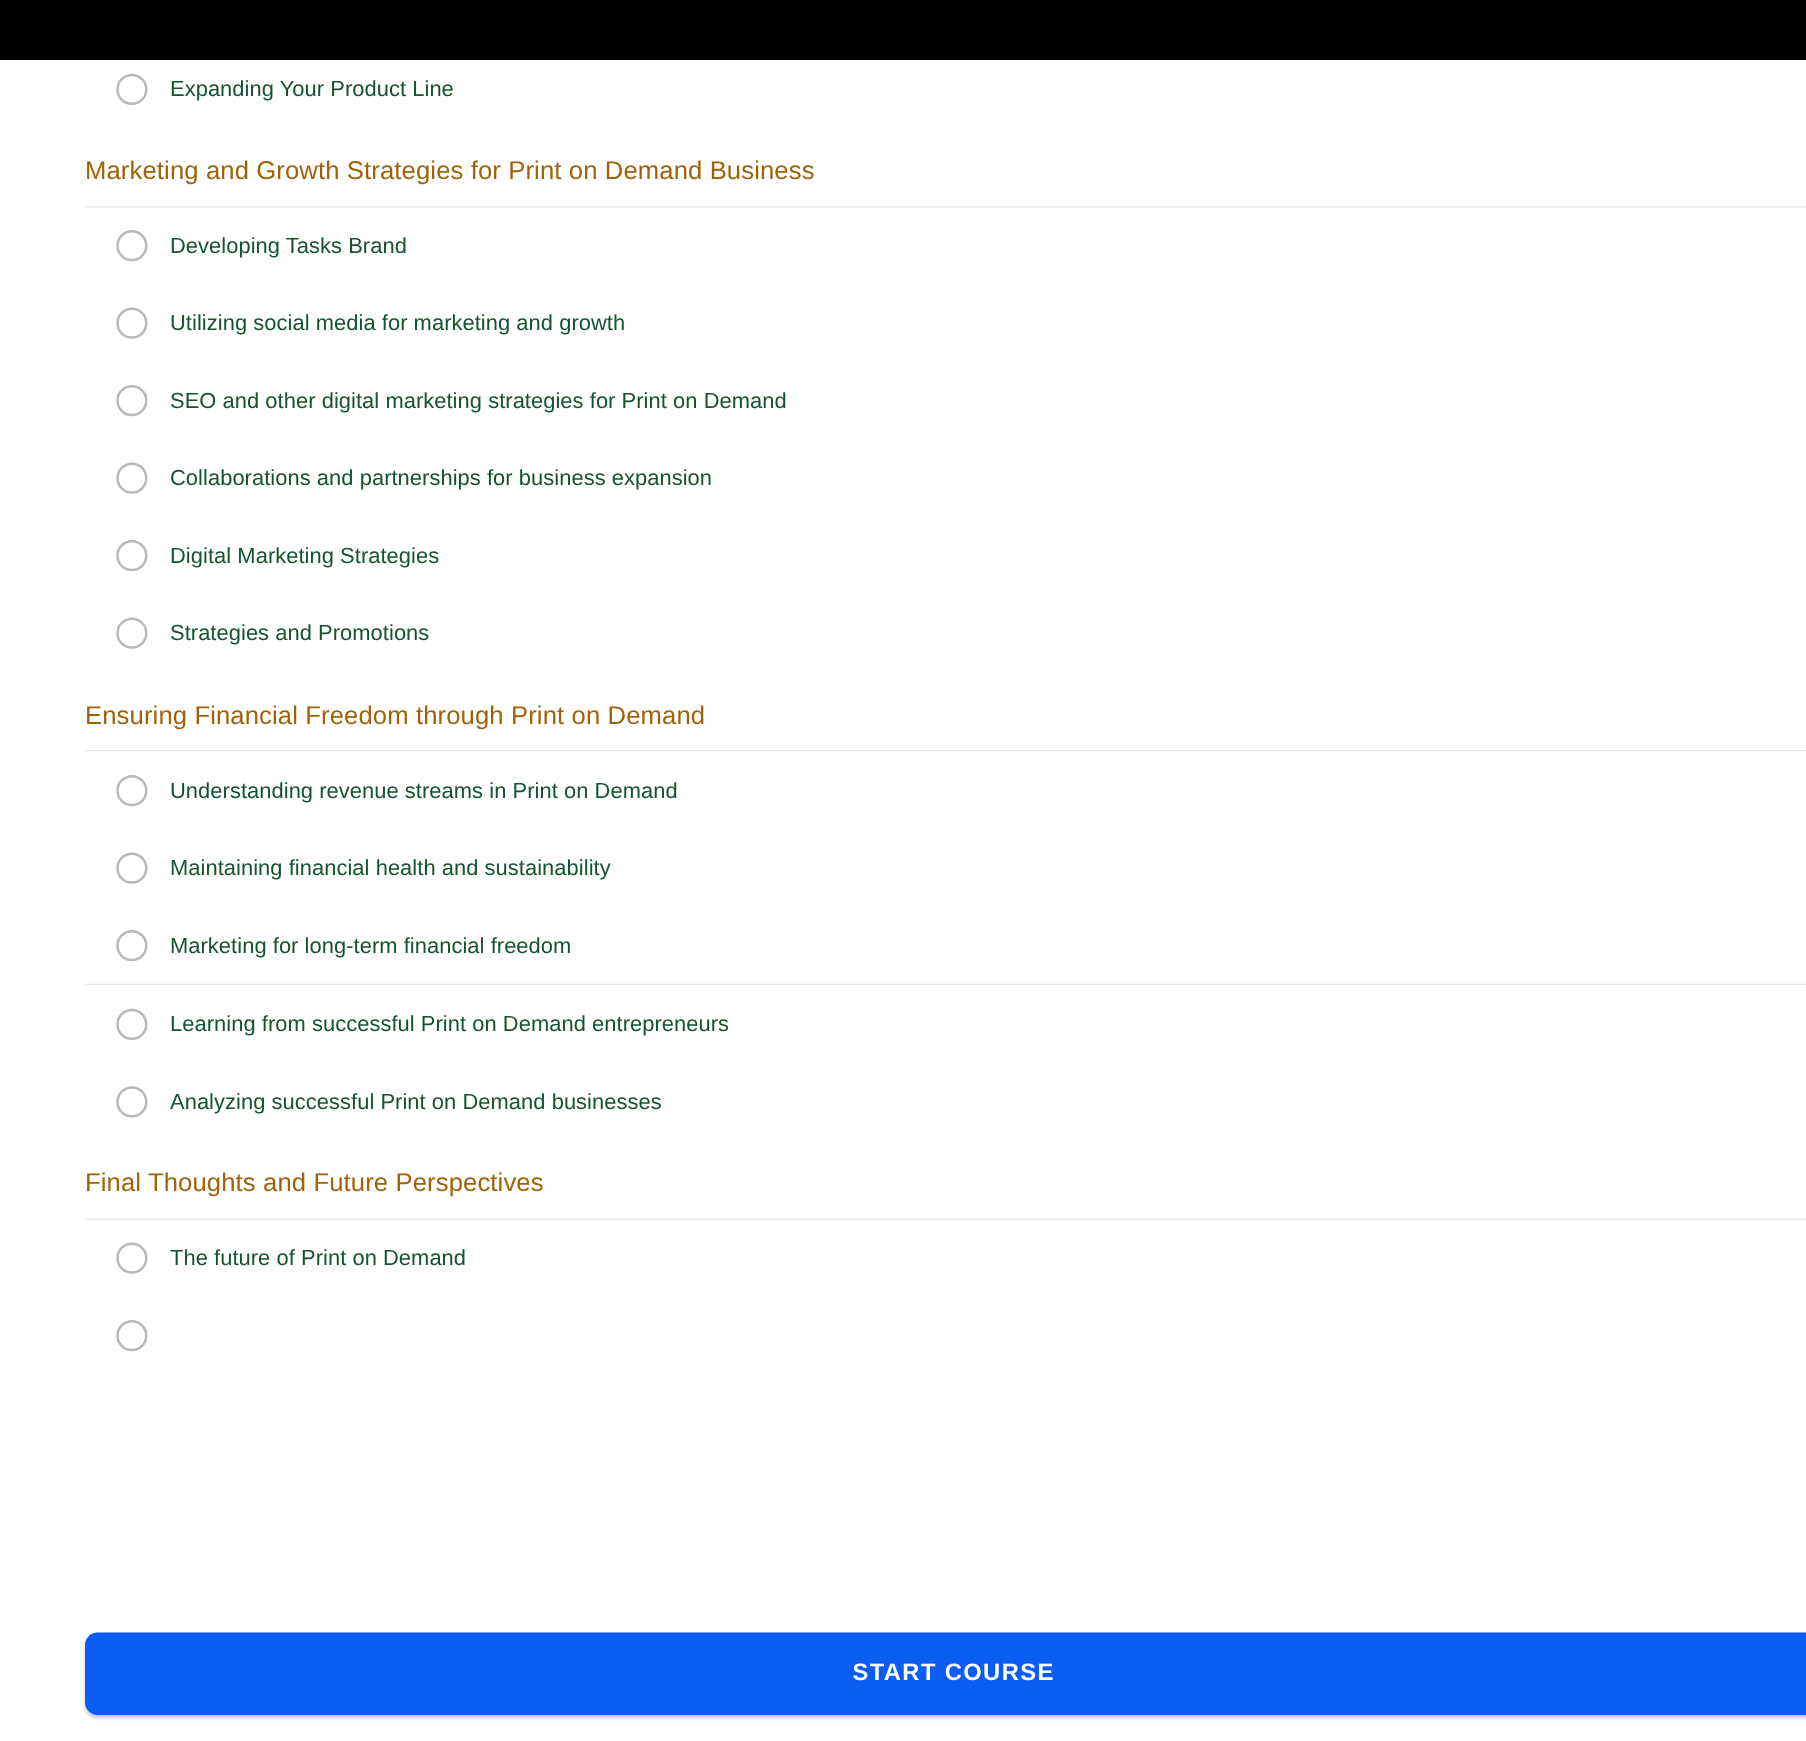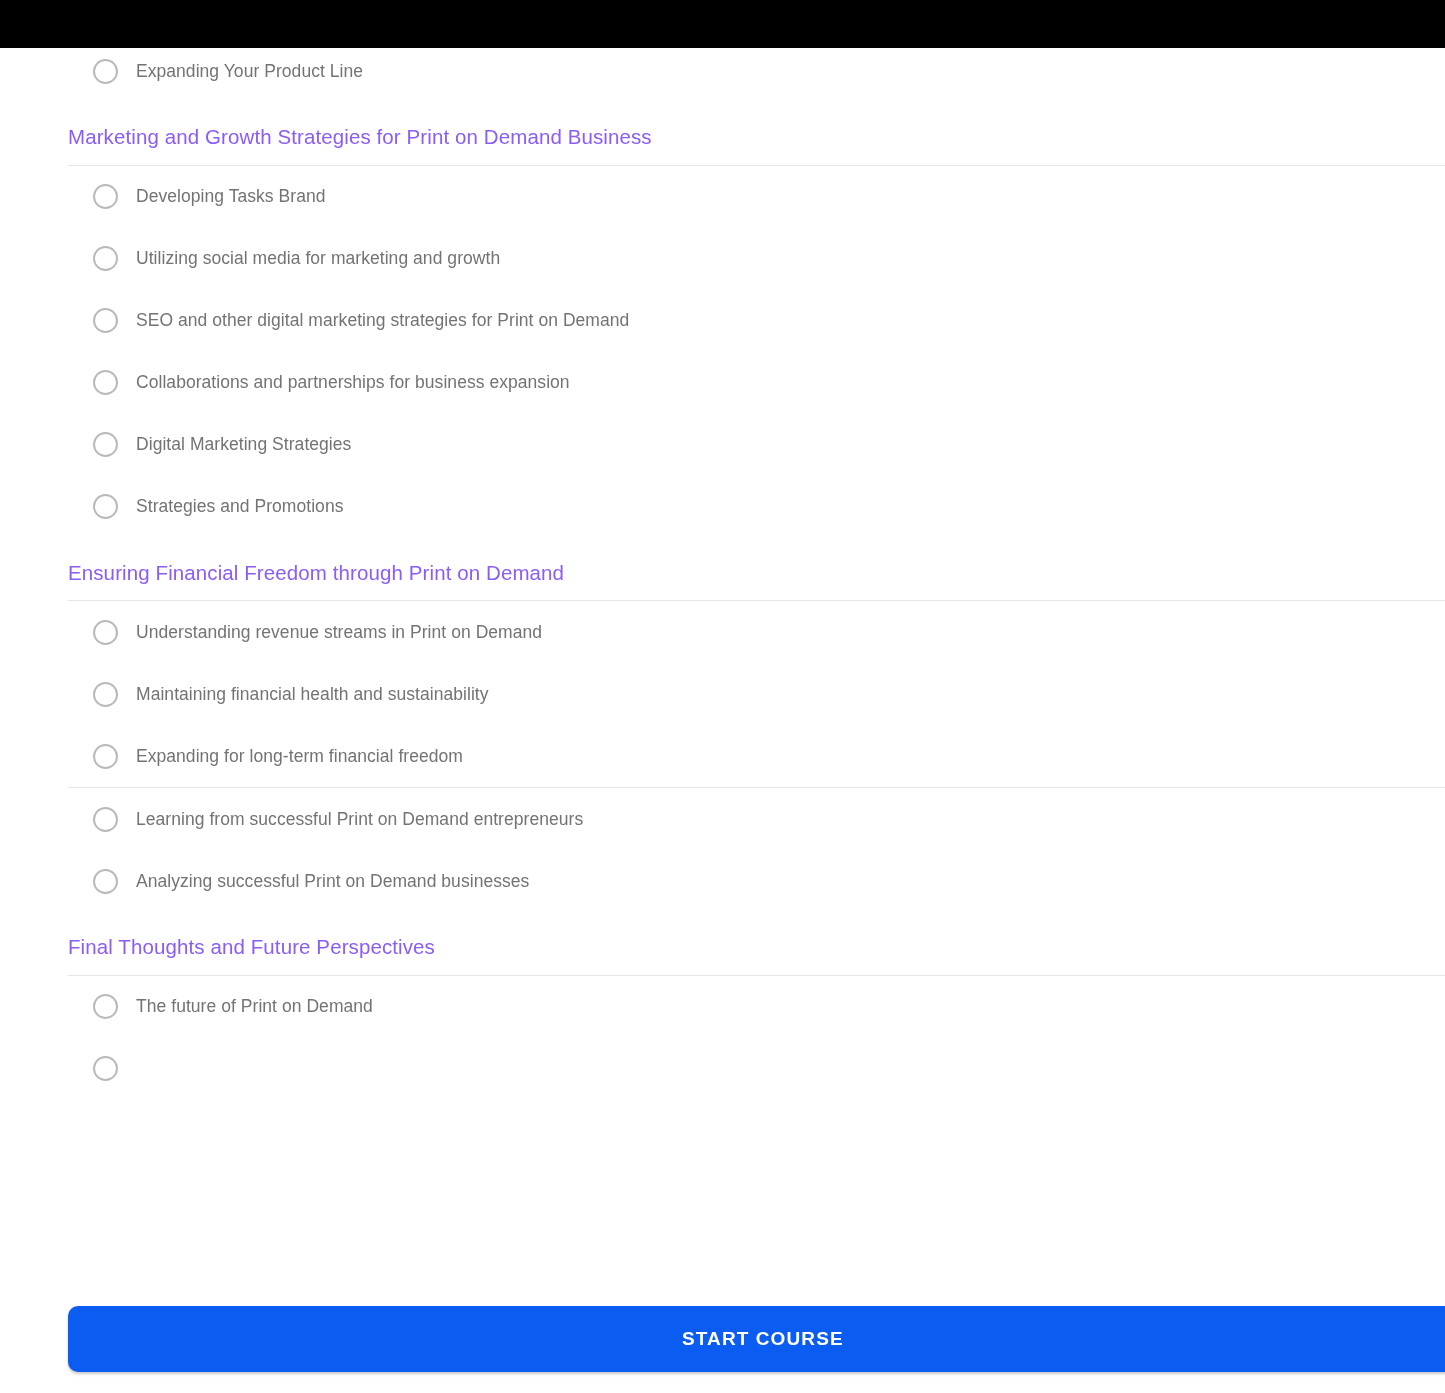--- a/index.html
+++ b/index.html
@@ -43,21 +43,21 @@
     top: 0;
     left: 0;
     width: 1445px;
     padding-left: 68px;
   }
 
   
   .section-title {
     font-size: 20.5px;
     font-weight: 400;
-    color: #8b5cf6;
+    color: #a16207;
     letter-spacing: 0.1px;
     line-height: 1.3;
     padding-top: 22px;
     padding-bottom: 14px;
   }
 
   .section-rule {
     height: 1px;
     background: #e6e6e6;
     width: 1377px;
@@ -79,21 +79,21 @@
     height: 25px;
     border: 2px solid #b9b9b9;
     border-radius: 50%;
     background: transparent;
     margin-right: 18px;
   }
 
   .lesson-label {
     font-size: 17.5px;
     font-weight: 400;
-    color: #737373;
+    color: #14532d;
     letter-spacing: 0.05px;
     white-space: nowrap;
   }
 
   
   .start-course-btn {
     position: absolute;
     left: 68px;
     top: 1306px;
     width: 1460px;
@@ -159,21 +159,21 @@
       <div class="lesson">
         <span class="radio"></span>
         <span class="lesson-label">Understanding revenue streams in Print on Demand</span>
       </div>
       <div class="lesson">
         <span class="radio"></span>
         <span class="lesson-label">Maintaining financial health and sustainability</span>
       </div>
       <div class="lesson">
         <span class="radio"></span>
-        <span class="lesson-label">Expanding for long-term financial freedom</span>
+        <span class="lesson-label">Marketing for long-term financial freedom</span>
       </div>
       <div class="section-rule"></div>
       <div class="lesson">
         <span class="radio"></span>
         <span class="lesson-label">Learning from successful Print on Demand entrepreneurs</span>
       </div>
       <div class="lesson">
         <span class="radio"></span>
         <span class="lesson-label">Analyzing successful Print on Demand businesses</span>
       </div>

